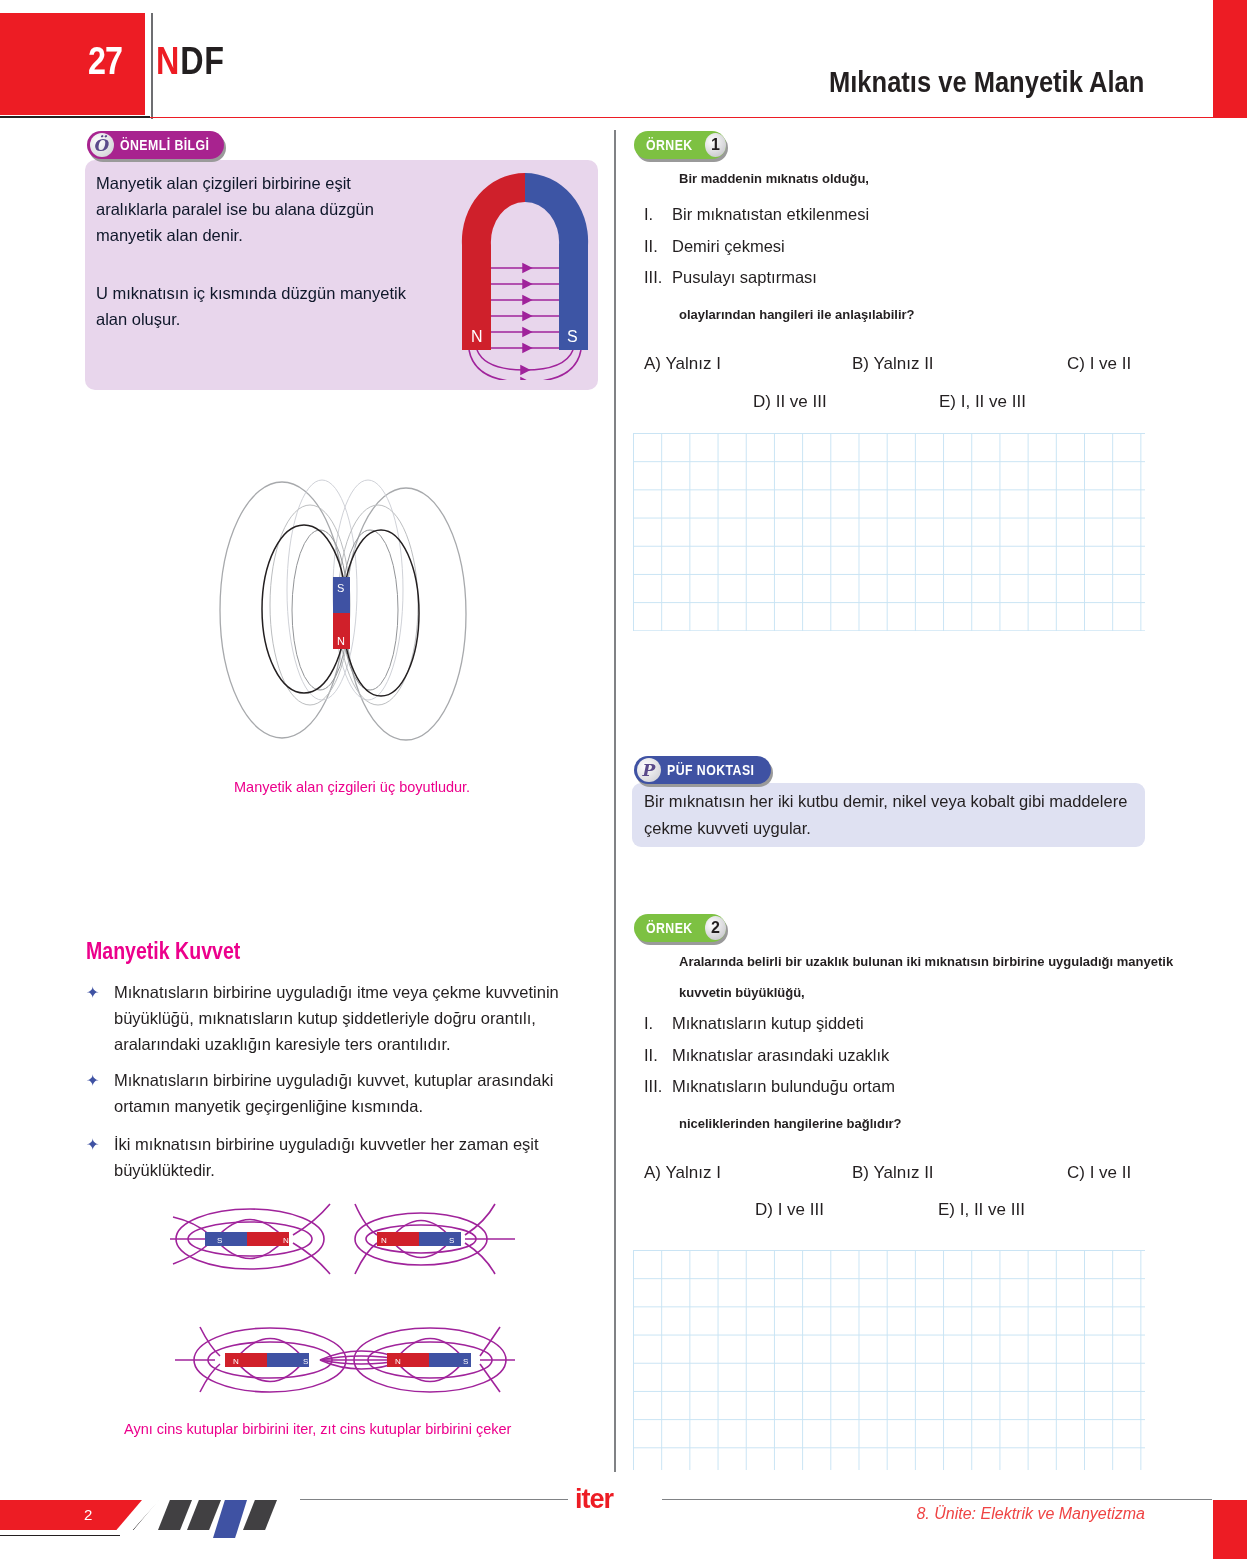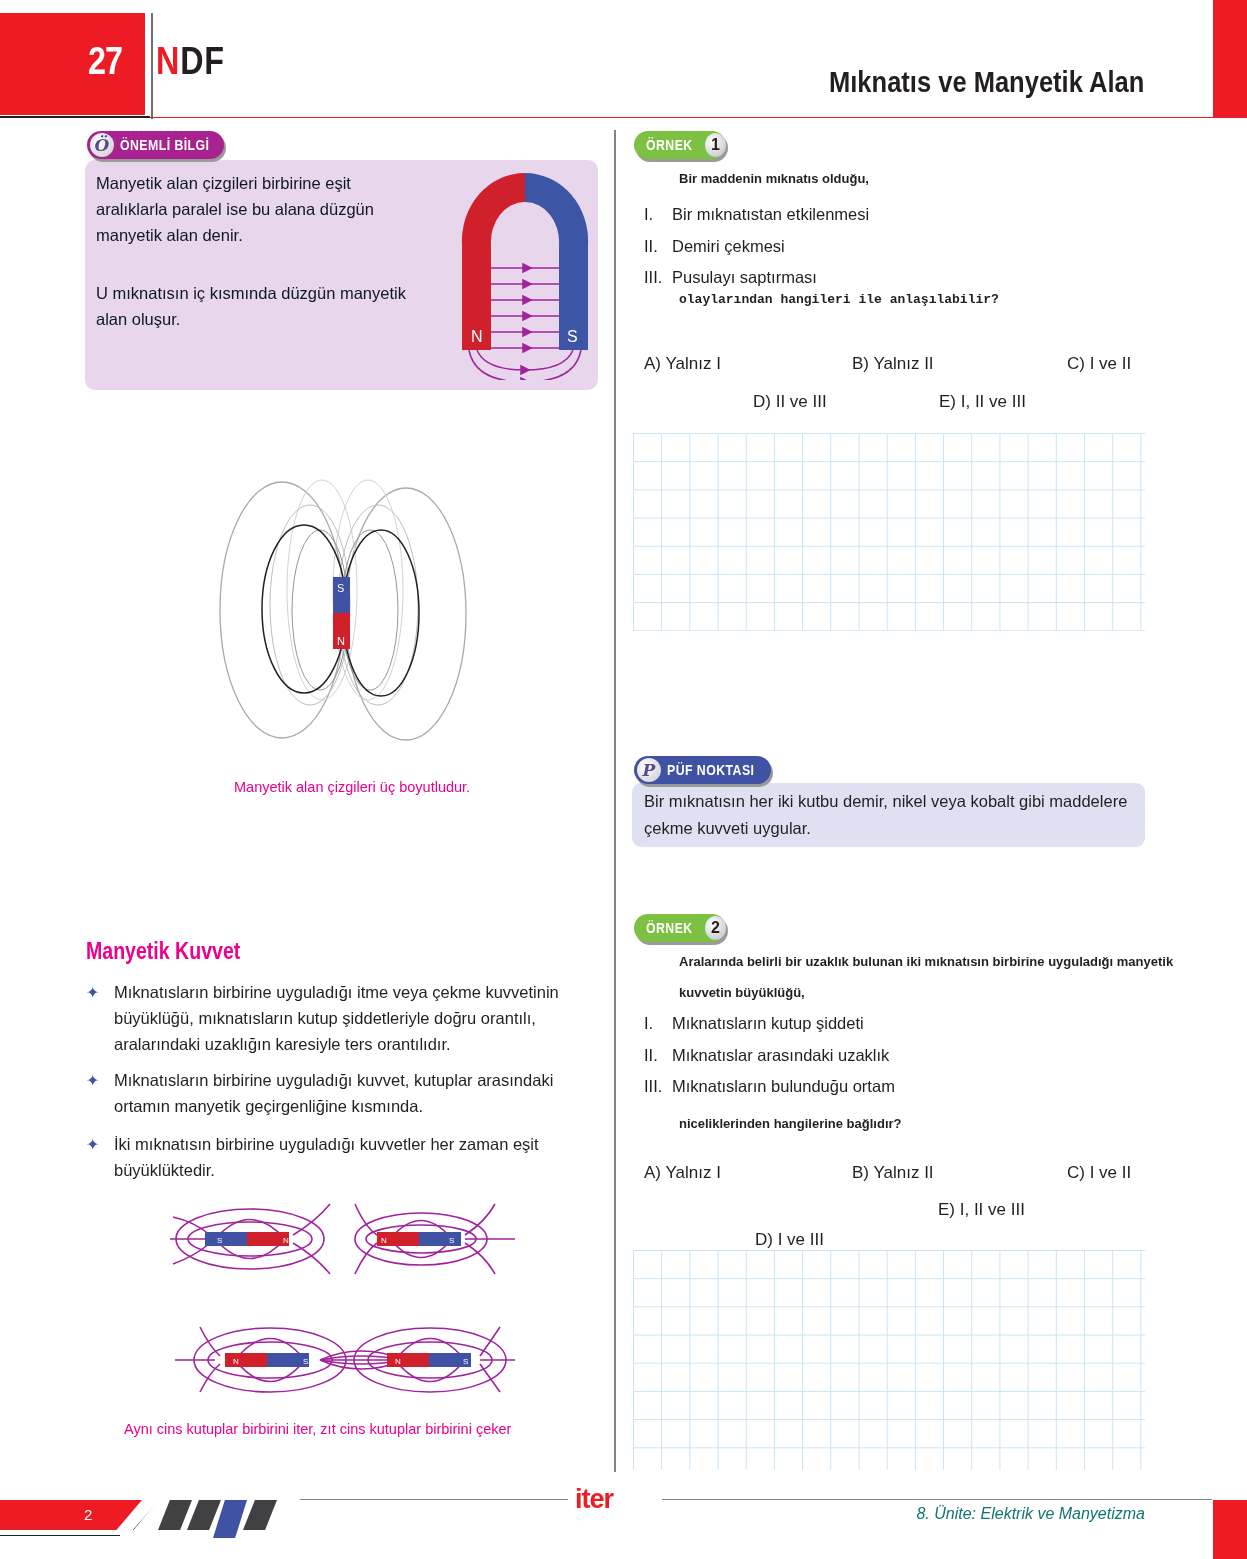--- a/index.html
+++ b/index.html
@@ -60,21 +60,21 @@
       linear-gradient(to bottom, #c9e4f4 1px, transparent 1px);
     background-size: 28.2px 28.2px; }
 
   
   .foot-red { position: absolute; left: 0; top: 1500px; width: 142px; height: 30px; background: #ed1c24; clip-path: polygon(0 0, 100% 0, 82% 100%, 0 100%); }
   .foot-num { position: absolute; left: 84px; top: 1506px; color: #fff; font-size: 15px; }
   .foot-underline { position: absolute; left: 0; top: 1535px; width: 120px; height: 1px; background: #231f20; }
   .foot-slash { position: absolute; top: 1500px; width: 34px; height: 30px; clip-path: polygon(35% 0, 100% 0, 65% 100%, 0 100%); }
   .foot-line { position: absolute; top: 1499px; height: 1px; background: #808285; }
   .foot-logo { position: absolute; left: 575px; top: 1484px; font-size: 27px; font-weight: bold; color: #ed1c24; letter-spacing: -1px; }
-  .foot-unit { position: absolute; right: 102px; top: 1505px; font-size: 16px; font-style: italic; color: #0f766e; }
+  .foot-unit { position: absolute; right: 102px; top: 1505px; font-size: 16px; font-style: italic; color: #ef4444; }
   .foot-red-right { position: absolute; left: 1213px; top: 1500px; width: 34px; height: 59px; background: #ed1c24; }
 </style>
 </head>
 <body>
 
 <div class="hdr-red-left"></div>
 <div class="hdr-num">27</div>
 <div class="hdr-vline"></div>
 <div class="hdr-brand"><span class="n">N</span><span class="rest">DF</span></div>
 <div class="hdr-underline"></div>
@@ -221,21 +221,21 @@
 <div class="caption" style="left:124px;top:1421px;">Aynı cins kutuplar birbirini iter, zıt cins kutuplar birbirini çeker</div>
 
 <div class="tag tag-green" style="left:634px;top:131px;width:92px;padding-left:12px;">
   <span class="lbl">ÖRNEK</span>
   <span class="num-circle">1</span>
 </div>
 <div class="q-stem" style="top:163px;">Bir maddenin mıknatıs olduğu,</div>
 <div class="q-item" style="top:205px;"><span class="rn">I.</span><span>Bir mıknatıstan etkilenmesi</span></div>
 <div class="q-item" style="top:237px;"><span class="rn">II.</span><span>Demiri çekmesi</span></div>
 <div class="q-item" style="top:268px;"><span class="rn">III.</span><span>Pusulayı saptırması</span></div>
-<div class="q-stem" style="top:284px;font-family:Liberation Mono, monospace;">olaylarından hangileri ile anlaşılabilir?</div>
+<div class="q-stem" style="top:299px;">olaylarından hangileri ile anlaşılabilir?</div>
 <div class="opt" style="left:644px;top:354px;">A) Yalnız I</div>
 <div class="opt" style="left:852px;top:354px;">B) Yalnız II</div>
 <div class="opt" style="left:1067px;top:354px;">C) I ve II</div>
 <div class="opt" style="left:753px;top:392px;">D) II ve III</div>
 <div class="opt" style="left:939px;top:392px;">E) I, II ve III</div>
 <div class="grid" style="top:433px;height:198px;"></div>
 
 <div class="tip-box"></div>
 <div class="tag tag-blue" style="left:634px;top:756px;width:137px;">
   <span class="badge-circle">P</span>
@@ -248,21 +248,21 @@
   <span class="num-circle">2</span>
 </div>
 <div class="q-stem" style="top:946px;">Aralarında belirli bir uzaklık bulunan iki mıknatısın birbirine uyguladığı manyetik kuvvetin büyüklüğü,</div>
 <div class="q-item" style="top:1014px;"><span class="rn">I.</span><span>Mıknatısların kutup şiddeti</span></div>
 <div class="q-item" style="top:1046px;"><span class="rn">II.</span><span>Mıknatıslar arasındaki uzaklık</span></div>
 <div class="q-item" style="top:1077px;"><span class="rn">III.</span><span>Mıknatısların bulunduğu ortam</span></div>
 <div class="q-stem" style="top:1108px;">niceliklerinden hangilerine bağlıdır?</div>
 <div class="opt" style="left:644px;top:1163px;">A) Yalnız I</div>
 <div class="opt" style="left:852px;top:1163px;">B) Yalnız II</div>
 <div class="opt" style="left:1067px;top:1163px;">C) I ve II</div>
-<div class="opt" style="left:755px;top:1200px;margin-top:30px;">D) I ve III</div>
+<div class="opt" style="left:755px;top:1200px;">D) I ve III</div>
 <div class="opt" style="left:938px;top:1200px;">E) I, II ve III</div>
 <div class="grid" style="top:1250px;height:220px;"></div>
 
 <div class="foot-red"></div>
 <div class="foot-num">2</div>
 <div class="foot-underline"></div>
 <div class="foot-slash" style="left:145px;background:transparent;border-left:1px solid #231f20;transform:skewX(-40deg);width:6px;"></div>
 <div class="foot-slash" style="left:158px;background:#414042;"></div>
 <div class="foot-slash" style="left:187px;background:#414042;"></div>
 <div class="foot-slash" style="left:213px;top:1500px;height:38px;background:#3f52a3;"></div>

